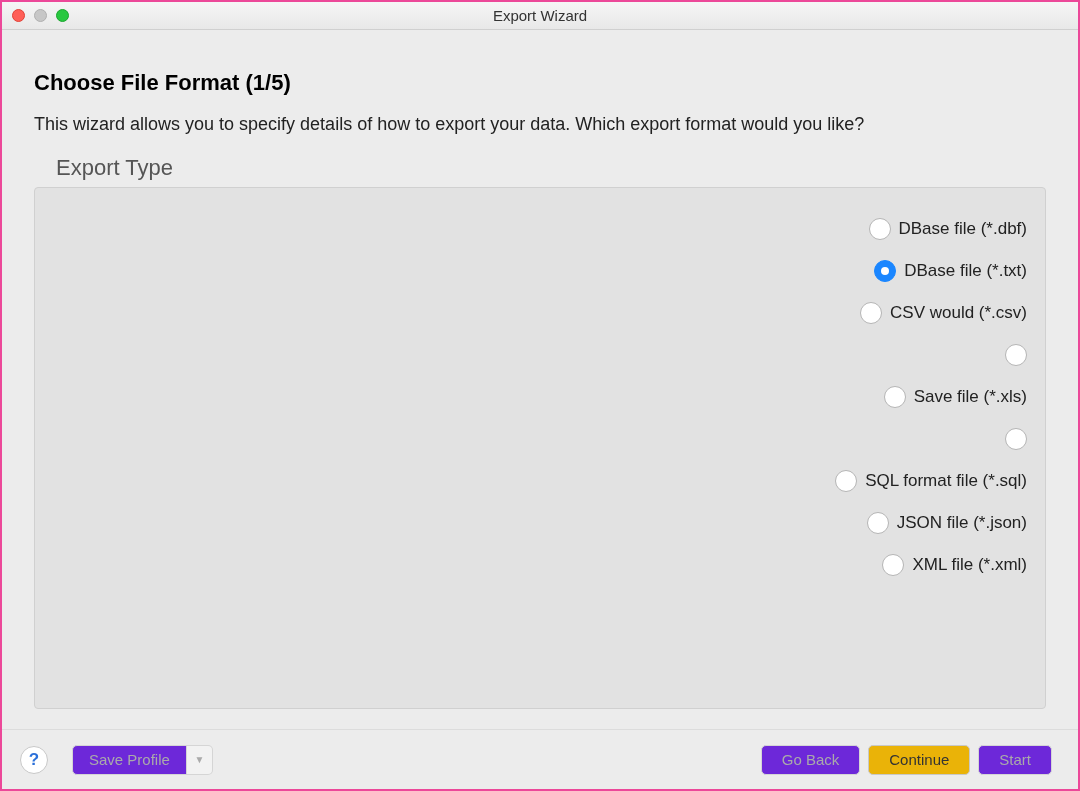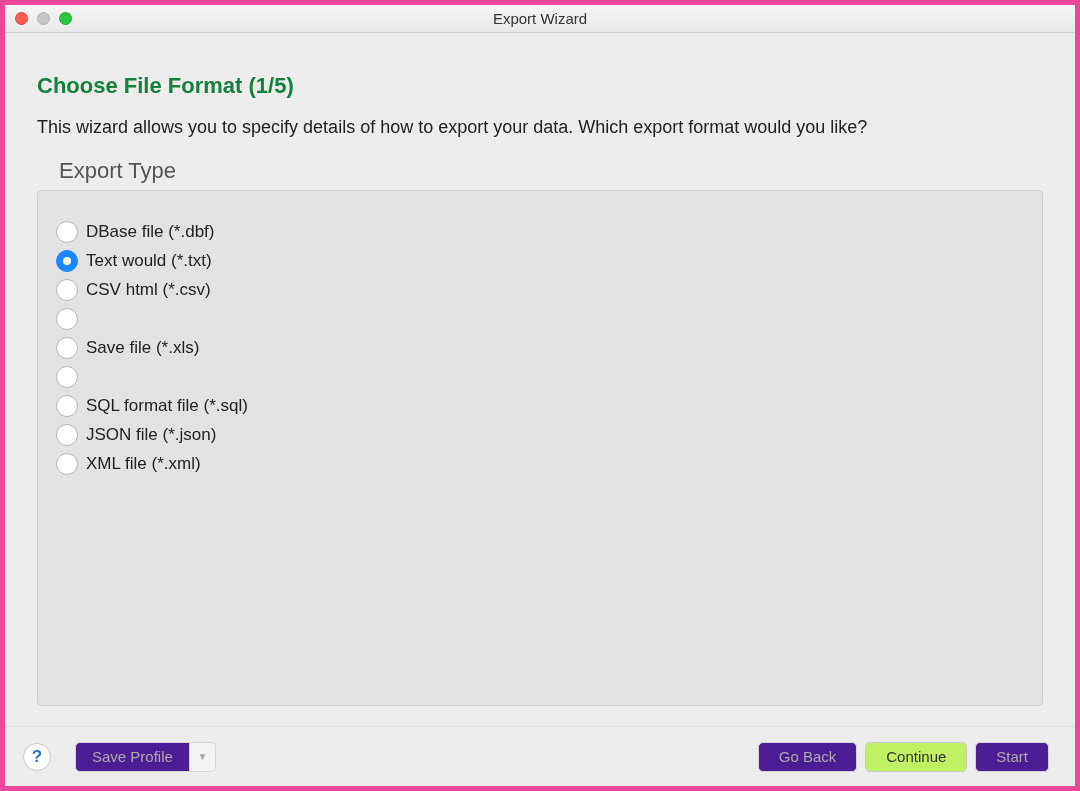--- a/index.html
+++ b/index.html
@@ -8,52 +8,52 @@
     width: 1080px; height: 791px;
     font-family: -apple-system, "Helvetica Neue", Arial, sans-serif;
     background: #fff;
     overflow: hidden;
     color: #222;
   }
   .window {
     width: 1080px; height: 791px;
     background: #ececec;
     display: flex; flex-direction: column;
-    border: 5px solid #ec4899;
+    border: 2px solid #ec4899;
   }
   .titlebar {
     height: 28px;
     background: linear-gradient(#f6f6f6, #e8e8e8);
     border-bottom: 1px solid #d0d0d0;
     display: flex; align-items: center;
     position: relative;
     font-size: 14px;
   }
   .traffic { display: flex; gap: 9px; margin-left: 10px; align-items: center; }
   .tl { width: 13px; height: 13px; border-radius: 50%; }
   .tl.red   { background:#ff5f57; border:1px solid #e14137;}
   .tl.yel   { background:#c7c7c7; border:1px solid #b0b0b0;}
   .tl.grn   { background:#28c840; border:1px solid #1ba62f;}
   .title { position:absolute; left:0; right:0; text-align:center; font-size:15px; color:#333; }
   .content {
     flex:1; padding: 30px 32px 0 32px;
     display:flex; flex-direction:column;
   }
-  .heading { font-size:22px; font-weight:700; color:#15803d; margin:10px 0 18px 0;}
+  .heading { font-size:22px; font-weight:700; color:#000000; margin:10px 0 18px 0;}
   .desc { font-size:18px; color:#222; margin-bottom:20px; }
   .group-label { font-size:22px; color:#555; margin-left:22px; margin-bottom:6px;}
   .panel {
     flex:1;
     background:#e2e2e2;
     border:1px solid #d0d0d0;
     border-radius:4px;
     margin:0 0 20px 0;
     padding:30px 18px 18px 18px;
   }
-  .options { display:flex; flex-direction:column; gap:7px; }
+  .options { display:flex; flex-direction:column; gap:20px;align-items:flex-end; }
   .opt { display:flex; align-items:center; gap:8px; font-size:17px; color:#222; cursor:pointer; }
   .radio {
     width:22px; height:22px; border-radius:50%;
     background:#fff; border:1px solid #b5b5b5;
     display:flex; align-items:center; justify-content:center;
     flex-shrink:0;
   }
   .radio.selected {
     background:#1a86ff; border-color:#1a86ff;
   }
@@ -70,27 +70,27 @@
   }
   .help-btn {
     width:28px; height:28px; border-radius:50%;
     border:1px solid #c8c8c8; background:#fff;
     color:#2b70d9; font-weight:600; font-size:17px;
     display:flex; align-items:center; justify-content:center;
     cursor:pointer;
   }
   .btn {
     height:30px; padding:0 20px; border-radius:5px;
-    border:1px solid #c8c8c8; background:#bef264;
+    border:1px solid #c8c8c8; background:#eab308;
     font-size:15px; color:#333; cursor:pointer;
     display:flex; align-items:center; justify-content:center;
     white-space:nowrap;
   }
   .btn.disabled {
-    background:#4c1d95; color:#aaa; border-color:#d5d5d5;
+    background:#6d28d9; color:#aaa; border-color:#d5d5d5;
     cursor:default;
     text-align:center;
   }
   .split {
     display:flex; align-items:stretch; margin-left:14px;
   }
   .split .main { border-top-right-radius:0; border-bottom-right-radius:0; padding:0 16px;}
   .split .drop {
     width:26px; border:1px solid #d5d5d5; border-left:none;
     border-top-right-radius:5px; border-bottom-right-radius:5px;
@@ -122,26 +122,26 @@
     <div class="panel">
       <div class="options">
 
         <label class="opt">
           <span class="radio"></span>
           <span>DBase file (*.dbf)</span>
         </label>
 
         <label class="opt">
           <span class="radio selected"></span>
-          <span>Text would (*.txt)</span>
-        </label>
-
-        <label class="opt">
-          <span class="radio"></span>
-          <span>CSV html (*.csv)</span>
+          <span>DBase file (*.txt)</span>
+        </label>
+
+        <label class="opt">
+          <span class="radio"></span>
+          <span>CSV would (*.csv)</span>
         </label>
 
         <label class="opt">
           <span class="radio"></span>
         </label>
 
         <label class="opt">
           <span class="radio"></span>
           <span>Save file (*.xls)</span>
         </label>

